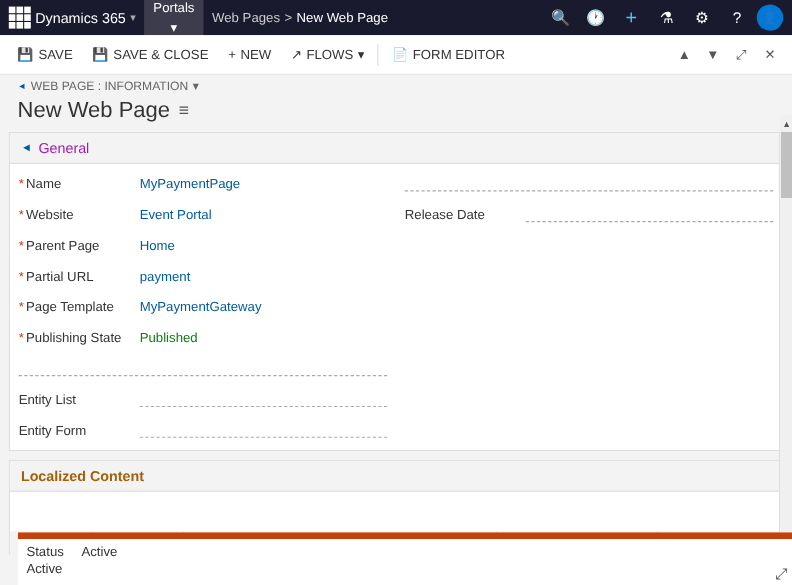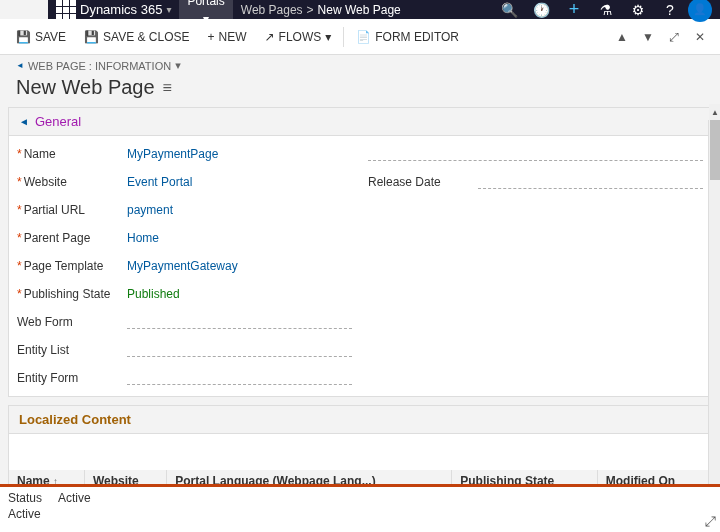--- a/index.html
+++ b/index.html
@@ -3,24 +3,23 @@
   <meta charset="utf-8">
   <style>
     * { box-sizing: border-box; margin: 0; padding: 0; }
     body { font-family: 'Segoe UI', sans-serif; font-size: 12px; background: #f3f3f3; color: #333; overflow: hidden; }
 
     
     .top-nav {
       display: flex;
       align-items: center;
       background: #1a1a2e;
-      height: 19px;
+      height: 32px;
       padding: 0 8px;
       color: white;
-      margin-left: 48px;
     }
     .nav-logo {
       display: flex;
       align-items: center;
       gap: 6px;
       margin-right: 4px;
     }
     .nav-logo-grid {
       display: grid;
       grid-template-columns: repeat(3, 6px);
@@ -412,37 +411,36 @@
         <div class="form-col">
           <div class="form-row">
             <span class="form-label required">Name</span>
             <span class="form-value link">MyPaymentPage</span>
           </div>
           <div class="form-row">
             <span class="form-label required">Website</span>
             <span class="form-value link">Event Portal</span>
           </div>
           <div class="form-row">
+            <span class="form-label required">Parent Page</span>
+            <span class="form-value link">Home</span>
+          </div>
+          <div class="form-row">
             <span class="form-label required">Partial URL</span>
             <span class="form-value link">payment</span>
           </div>
           <div class="form-row">
-            <span class="form-label required">Parent Page</span>
-            <span class="form-value link">Home</span>
-          </div>
-          <div class="form-row">
             <span class="form-label required">Page Template</span>
             <span class="form-value link">MyPaymentGateway</span>
           </div>
           <div class="form-row">
             <span class="form-label required">Publishing State</span>
             <span class="form-value link-green">Published</span>
           </div>
           <div class="form-row">
-            <span class="form-label">Web Form</span>
             <span class="form-value dashed"></span>
           </div>
           <div class="form-row">
             <span class="form-label">Entity List</span>
             <span class="form-value dashed"></span>
           </div>
           <div class="form-row">
             <span class="form-label">Entity Form</span>
             <span class="form-value dashed"></span>
           </div>
@@ -496,21 +494,21 @@
     </div>
 
   </div>
 
   <div class="right-scrollbar">
     <div class="scroll-arrow scroll-arrow-up">▲</div>
     <div class="right-scrollbar-thumb"></div>
     <div class="scroll-arrow scroll-arrow-down">▼</div>
   </div>
 
-  <div style="position:absolute; bottom:0; left:0; right:0; background:white; border-top:3px solid #c2410c; height:48px; padding: 4px 8px;">
+  <div style="position:absolute; bottom:0; left:16px; right:0; background:white; border-top:6px solid #c2410c; height:48px; padding: 4px 8px;">
     <div class="status-row">
       <span>Status</span>
       <span style="margin-left: 8px; color:#333;">Active</span>
     </div>
     <div class="status-row" style="margin-top:2px;">
       <span>Active</span>
     </div>
     <div class="status-icon">⤢</div>
   </div>
 

